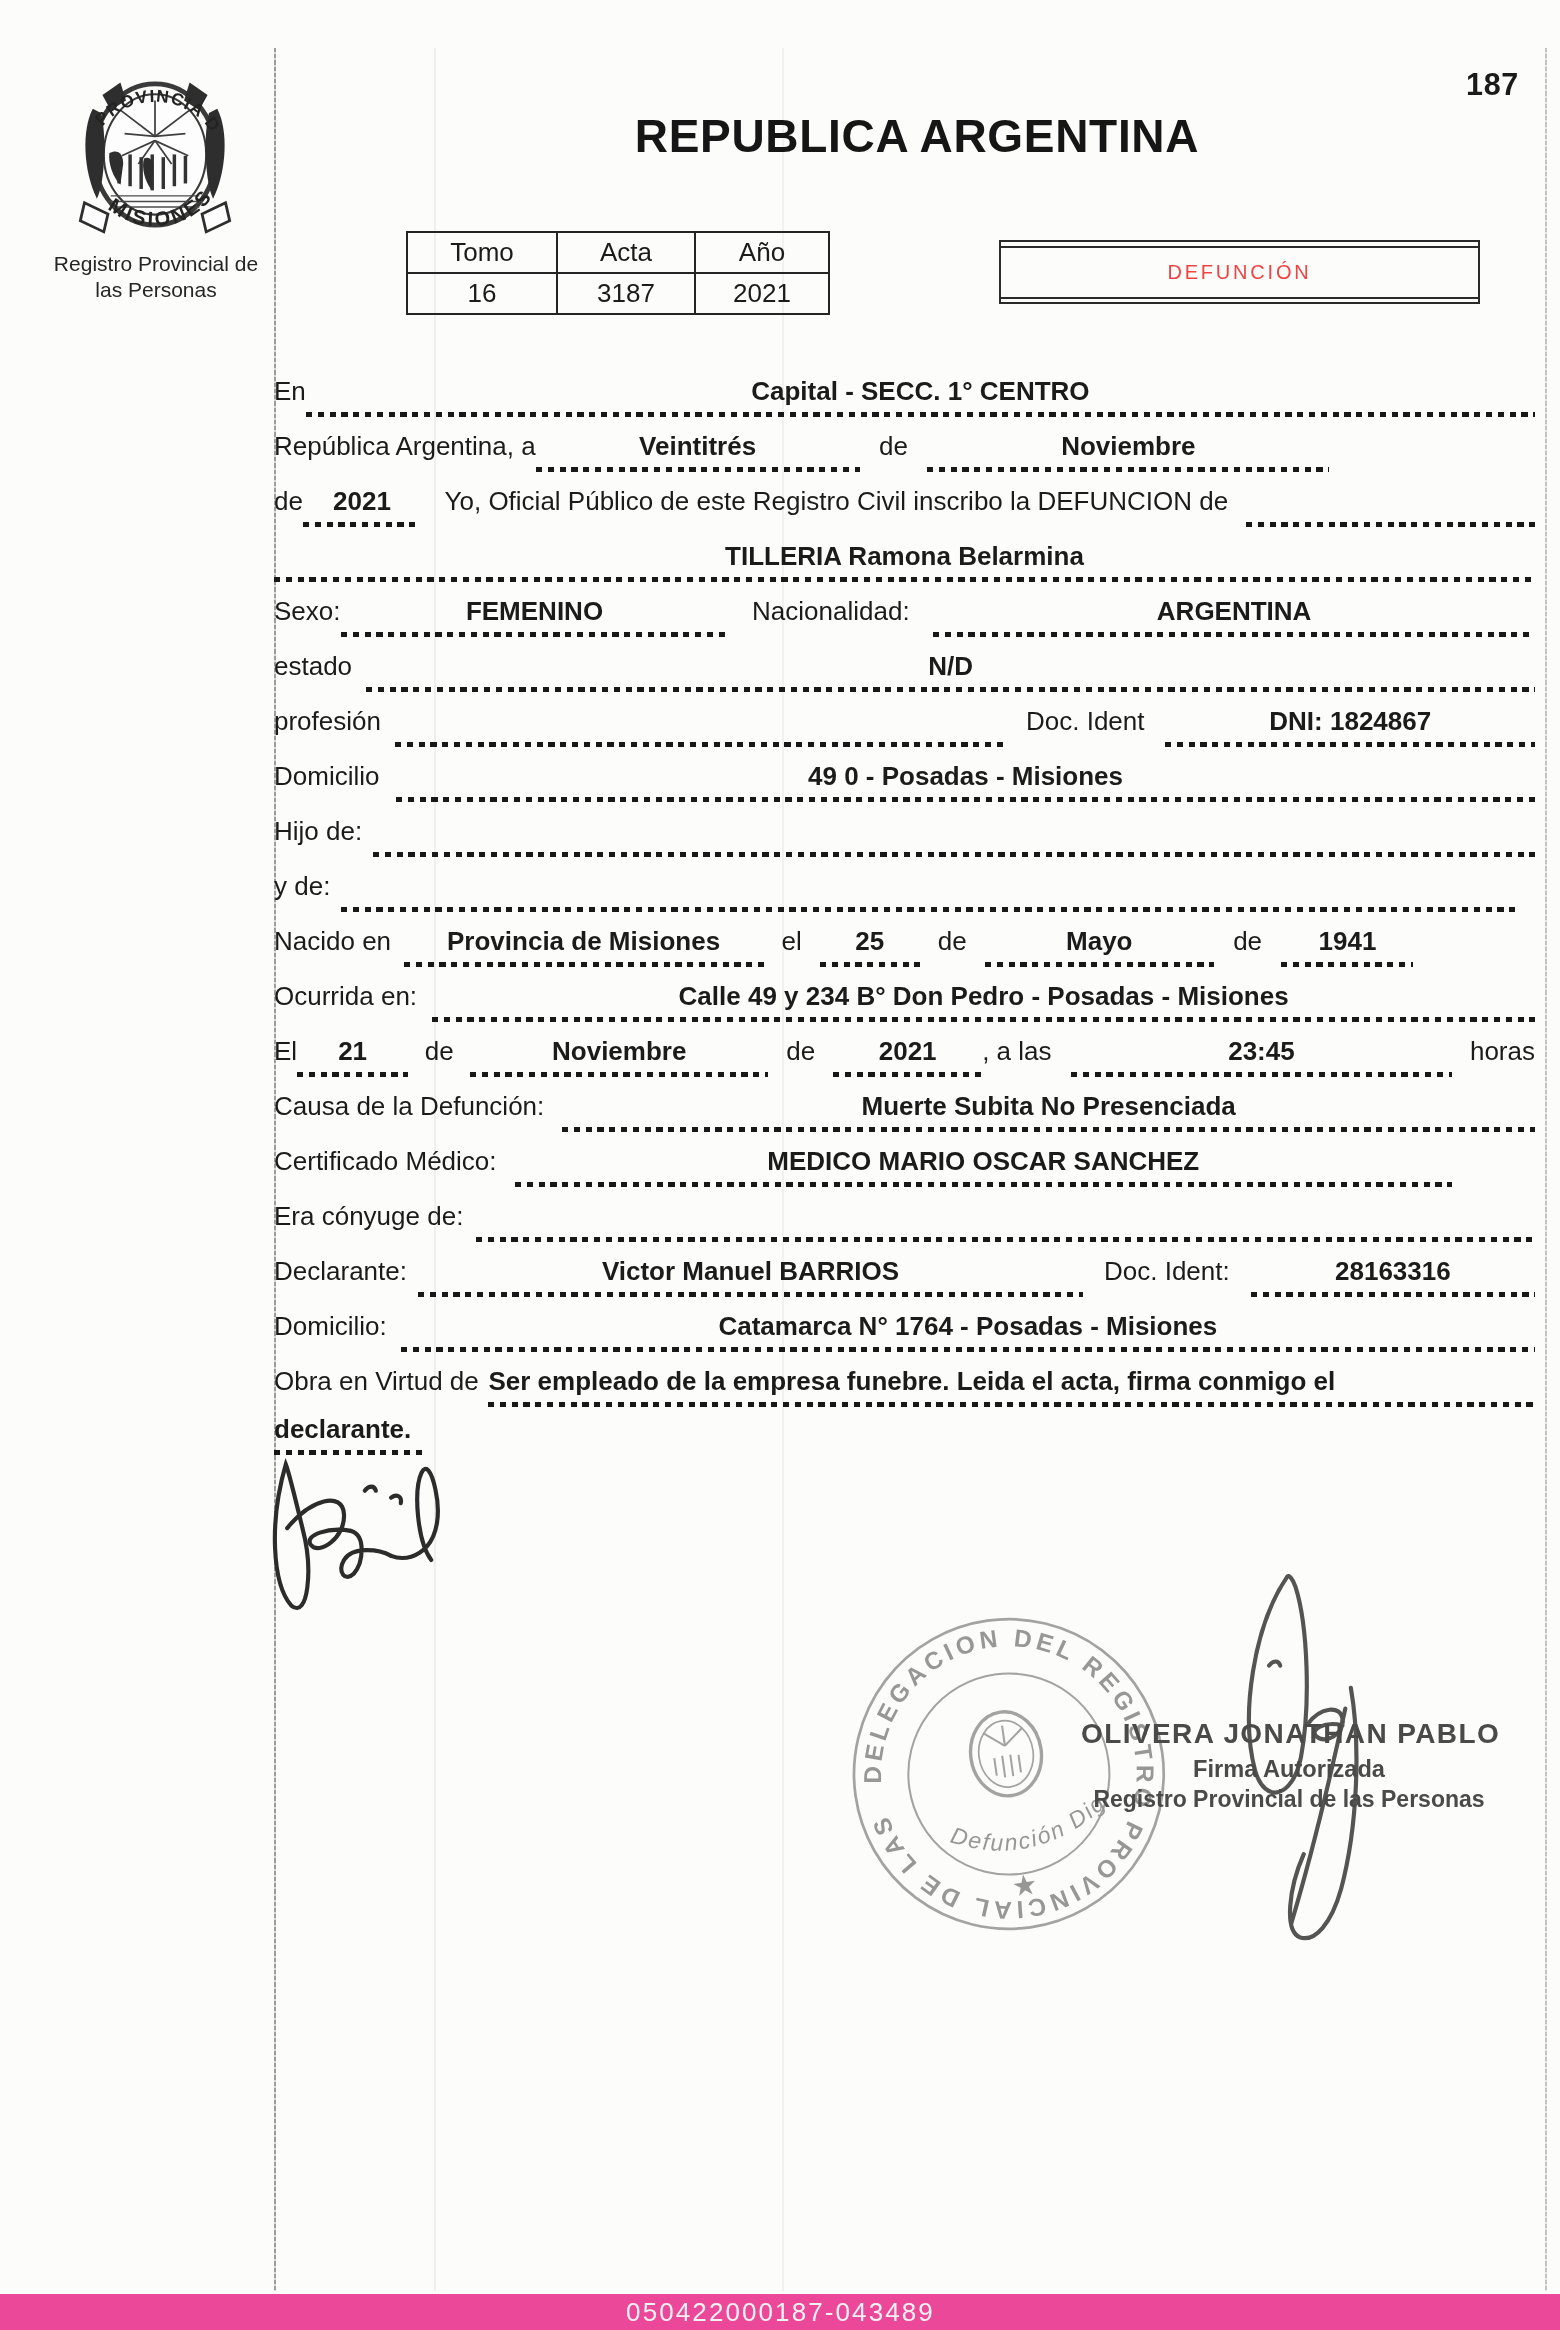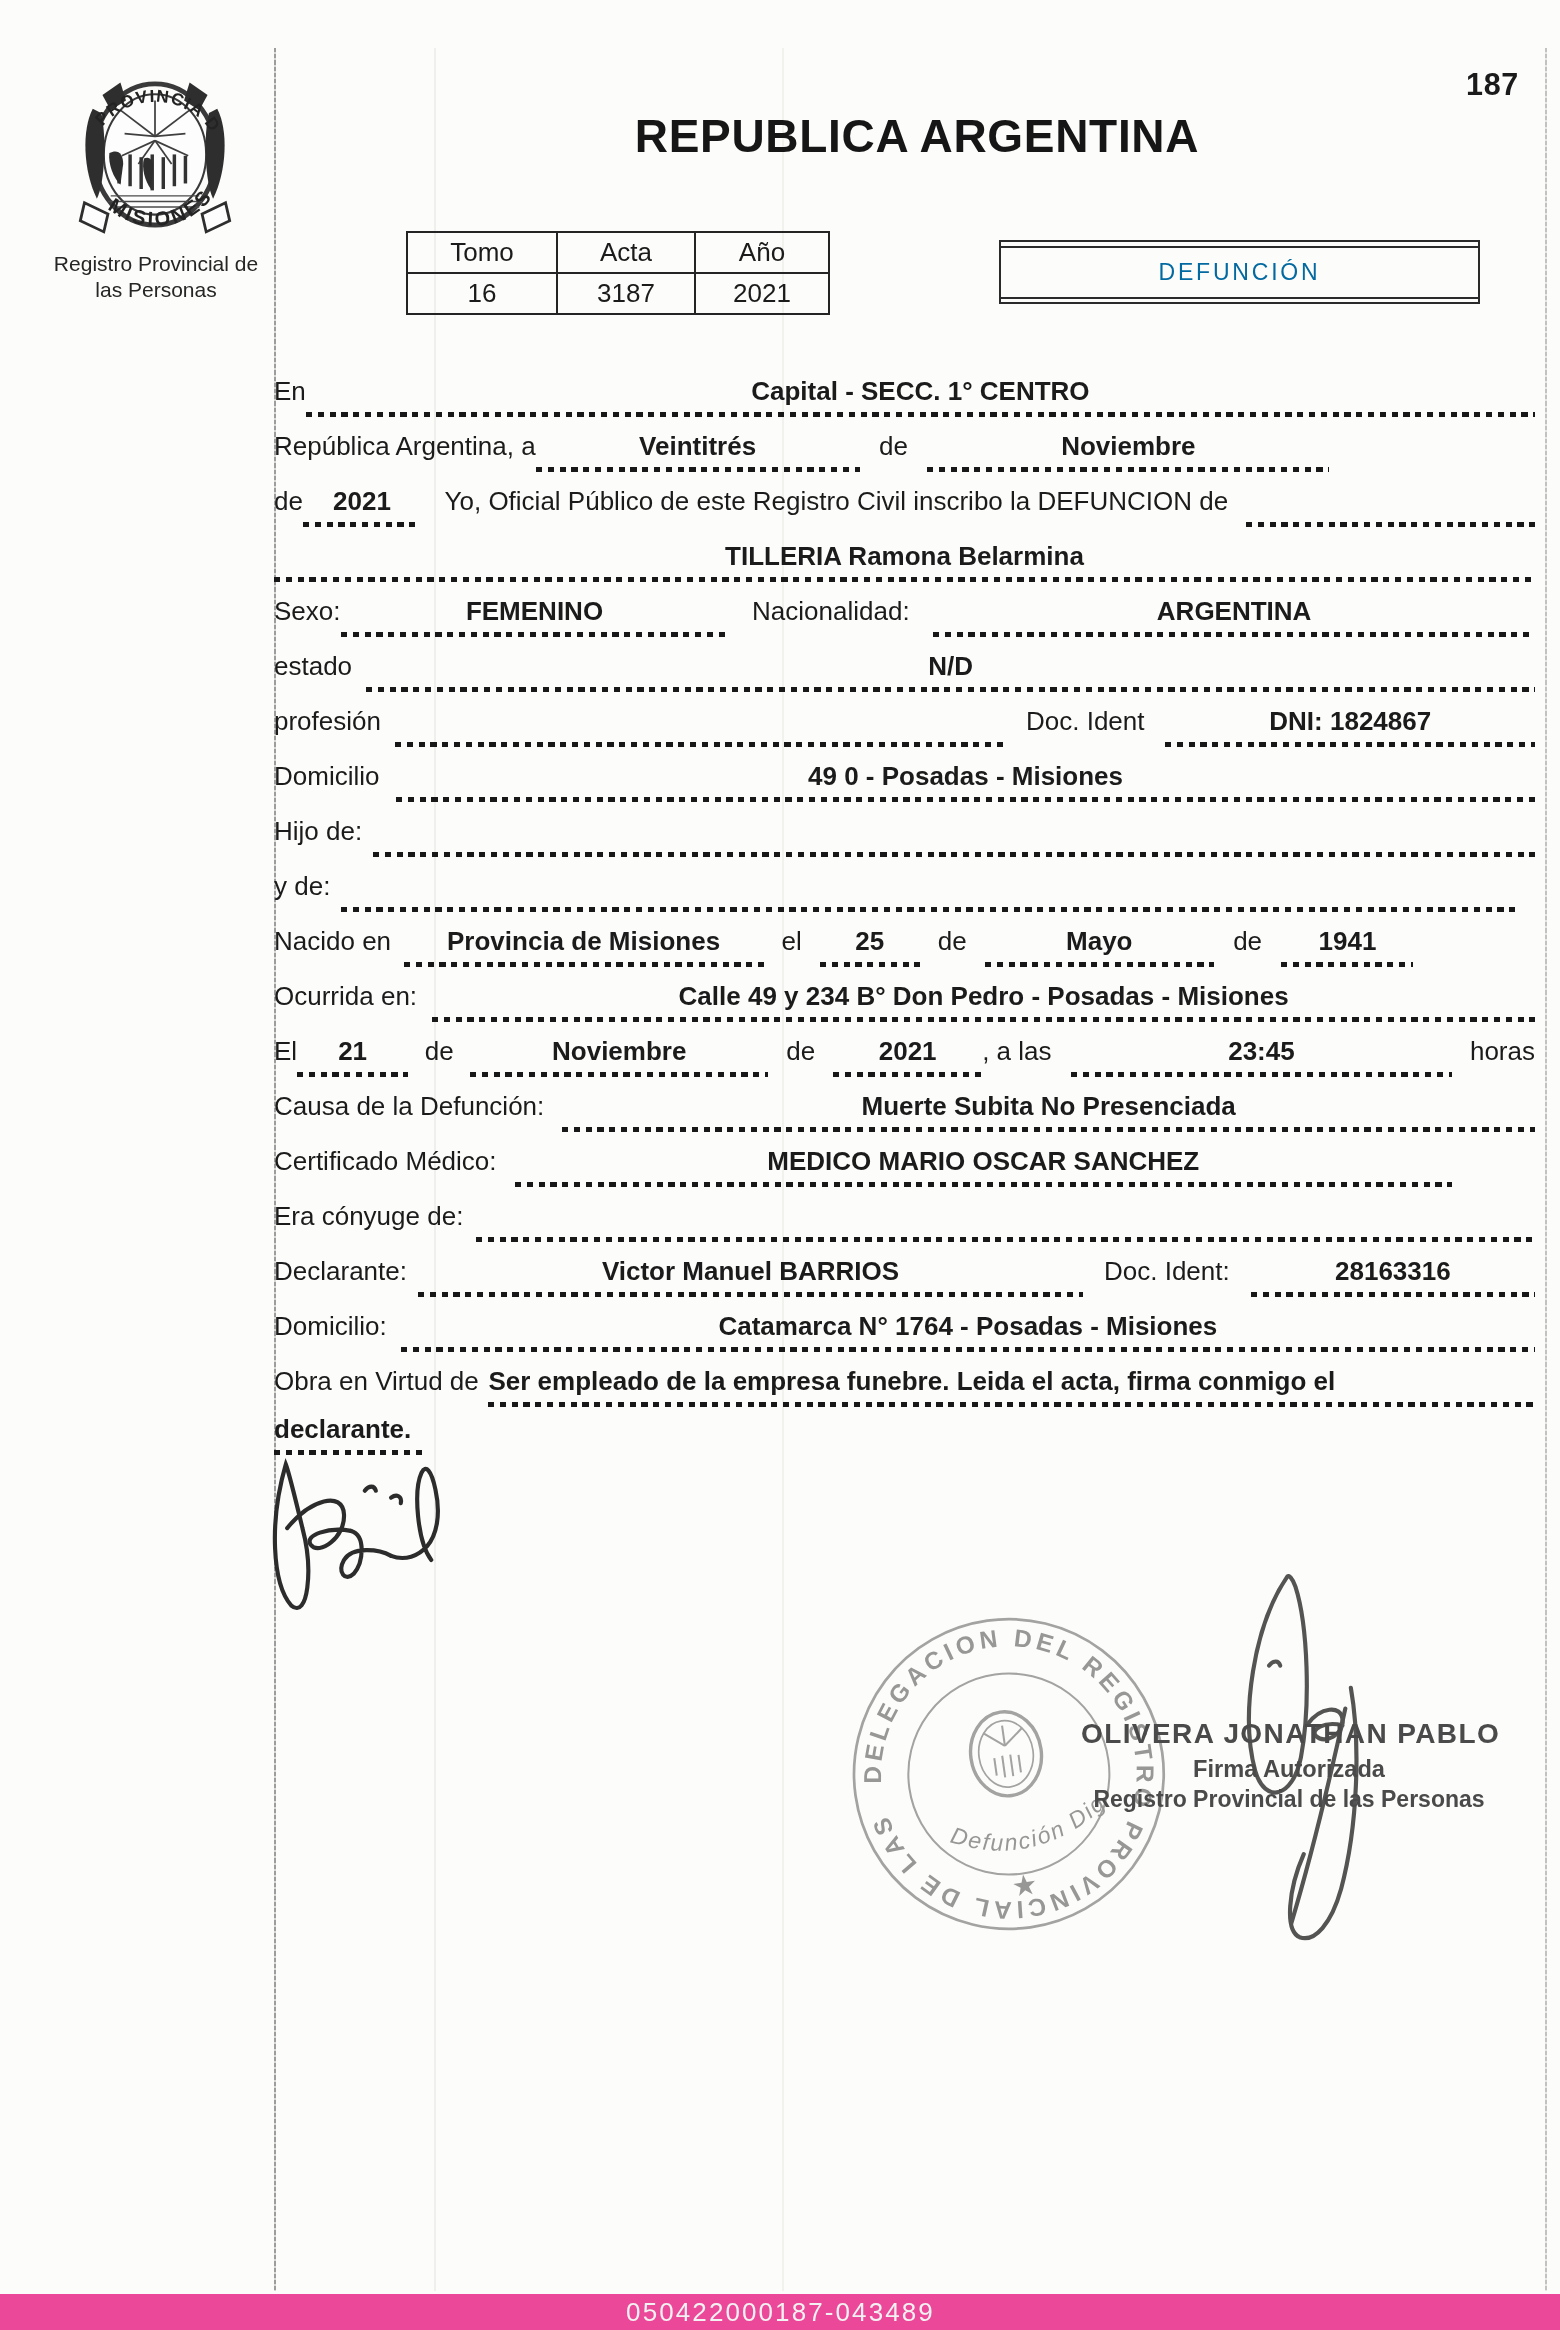--- a/index.html
+++ b/index.html
@@ -30,21 +30,21 @@
   .acta-table{position:absolute; left:406px; top:231px; border-collapse:collapse;}
   .acta-table td{border:2.8px solid #242424; text-align:center; font-size:26px;
     height:39px; padding:0;}
   .acta-table .c1{width:148px;border-radius:15px;} .acta-table .c2{width:136px;} .acta-table .c3{width:132px;}
 
   
   .def-box{position:absolute; left:999px; top:240px; width:477px; height:60px;
     border:2.1px solid #2a2a2a; display:flex; align-items:center; justify-content:center;}
   .def-box::before{content:''; position:absolute; left:-0.7px; right:-0.7px; top:3.5px; bottom:3.5px;
     border-top:2.1px solid #2a2a2a; border-bottom:2.1px solid #2a2a2a;}
-  .def-box span{font-size:23px; letter-spacing:2.8px; color:#0369a1;text-align:right;}
+  .def-box span{font-size:20px; letter-spacing:2.8px; color:#ef4444;text-align:right;}
 
   
   .form{position:absolute; left:274px; top:362px; width:1261px;}
   .row{display:flex; align-items:flex-end; height:55px;}
   .row.h70{height:48px;}
   .lbl{white-space:nowrap; font-size:26px; padding-bottom:9.7px;}
   .seg{position:relative; display:flex; align-items:flex-end; justify-content:center; padding-bottom:9.7px;}
   .seg.dotted::after{content:''; position:absolute; left:0; right:0; bottom:0; height:4.8px;
     background:repeating-linear-gradient(90deg,#181818 0 6.2px, transparent 6.2px 11.8px);}
   .seg.fill{flex:1;}

